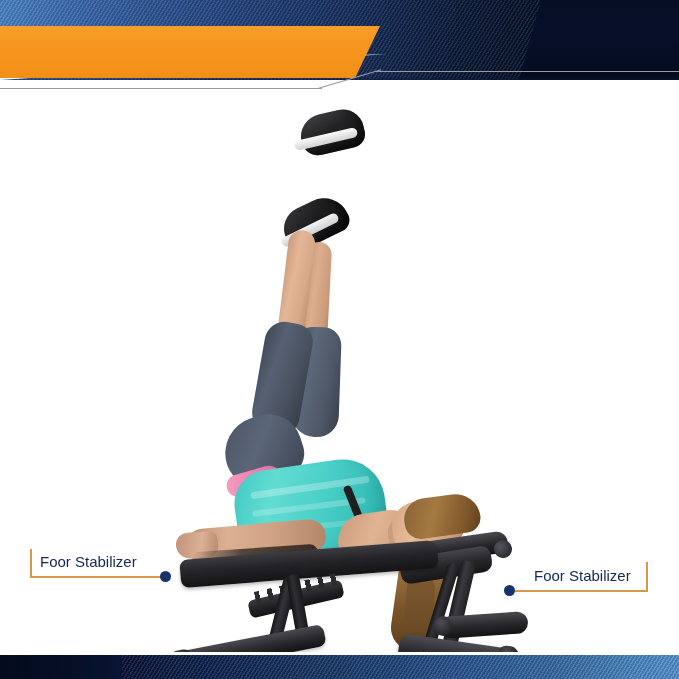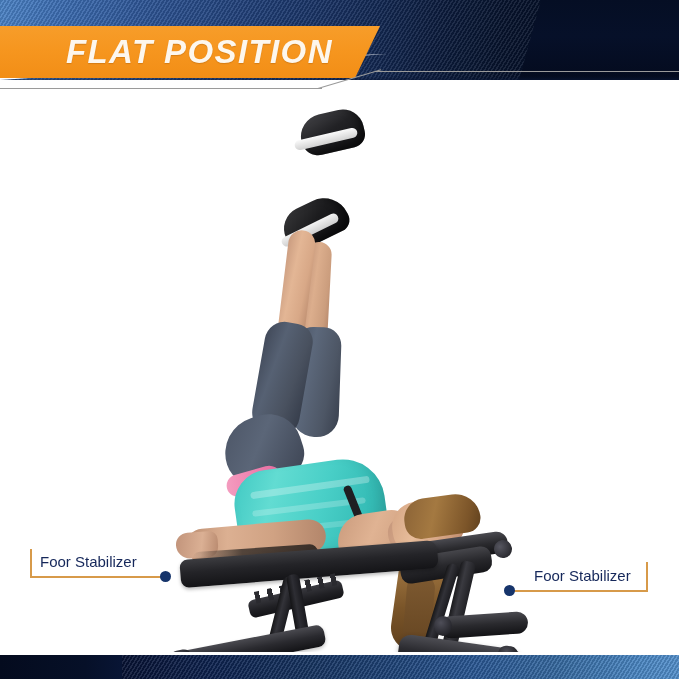--- a/index.html
+++ b/index.html
@@ -665,21 +665,20 @@
 <div id="page">
 
   <div class="header-band">
     <div class="header-blue"></div>
     <div class="header-dark-wedge"></div>
     <div class="header-blue-bottom-shade"></div>
     <div class="header-blue-mask"></div>
   </div>
 
   <div class="title-ribbon"></div>
-  <div class="title-text">FLAT POSITION</div>
 
   <div class="rule-left"></div>
   <div class="rule-diag"></div>
   <div class="rule-right"></div>
 
   <div class="stage">
 
     <div class="shoe-right"></div>
     <div class="shoe-right-sole"></div>
     <div class="shoe-left"></div>

